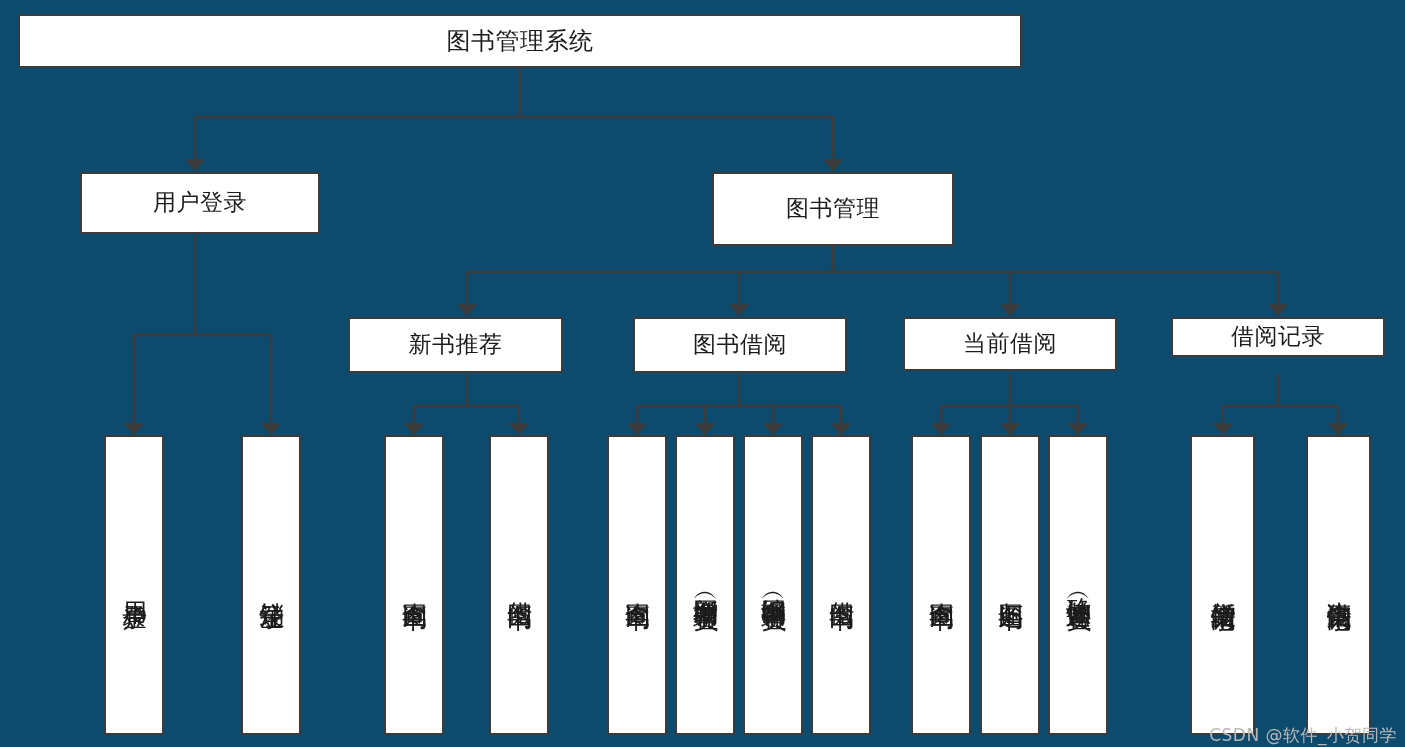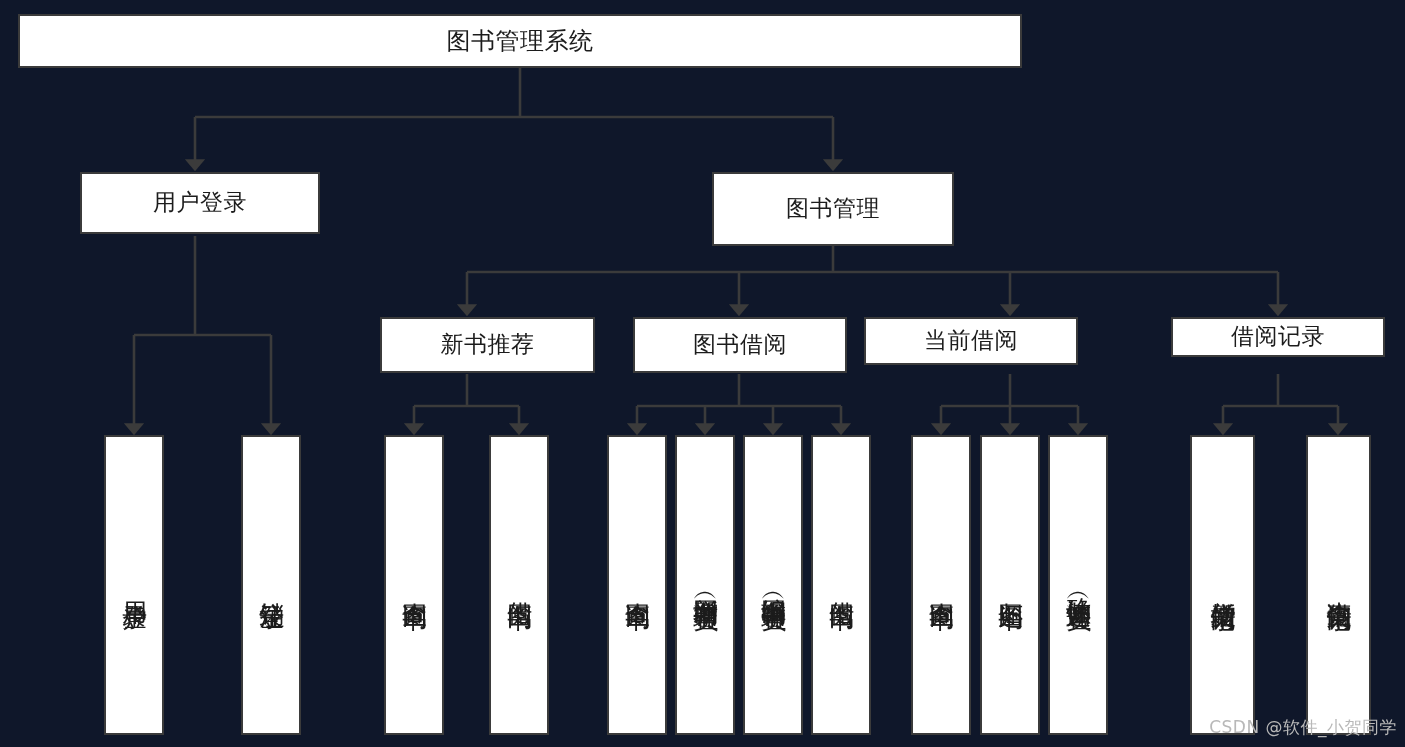--- a/index.html
+++ b/index.html
@@ -7,21 +7,21 @@
     padding: 0;
     background: #ffffff;
   }
   body {
     font-family: "DejaVu Sans", "Liberation Sans", sans-serif;
   }
   #diagram-root {
     position: relative;
     width: 1405px;
     height: 747px;
-    background: #0f172a;
+    background: #0c4a6e;
     overflow: hidden;
   }
   #edges-layer {
     position: absolute;
     left: 0;
     top: 0;
     width: 1405px;
     height: 747px;
   }
   .node {
@@ -56,21 +56,21 @@
     writing-mode: vertical-rl;
     text-orientation: upright;
     font-size: 25px;
     line-height: 1.22;
     letter-spacing: 1.5px;
     max-height: 100%;
   }
   #watermark {
     position: absolute;
     right: 8px;
-    bottom: 8px;
+    bottom: 0;
     font-size: 17px;
     color: #b8b8b8;
     letter-spacing: 0.5px;
     z-index: 5;
     white-space: nowrap;
     text-align: center;
   }
 </style>
 </head>
 <body>
@@ -131,27 +131,27 @@
     <span class="node-label">图书管理系统</span>
   </div>
 
   <div class="node horizontal" style="left:80px; top:172px; width:240px; height:62px;">
     <span class="node-label">用户登录</span>
   </div>
   <div class="node horizontal" style="left:712px; top:172px; width:242px; height:74px;">
     <span class="node-label">图书管理</span>
   </div>
 
-  <div class="node horizontal" style="left:380px; top:317px; width:215px; height:56px;">
+  <div class="node horizontal" style="left:348px; top:317px; width:215px; height:56px;">
     <span class="node-label">新书推荐</span>
   </div>
   <div class="node horizontal" style="left:633px; top:317px; width:214px; height:56px;">
     <span class="node-label">图书借阅</span>
   </div>
-  <div class="node horizontal" style="left:864px; top:317px; width:214px; height:48px;">
+  <div class="node horizontal" style="left:903px; top:317px; width:214px; height:54px;">
     <span class="node-label">当前借阅</span>
   </div>
   <div class="node horizontal" style="left:1171px; top:317px; width:214px; height:40px;">
     <span class="node-label">借阅记录</span>
   </div>
 
   <div class="node vertical" style="left:104px; top:435px; width:60px; height:300px;">
     <span class="node-label">用户登录</span>
   </div>
   <div class="node vertical" style="left:241px; top:435px; width:60px; height:300px;">

